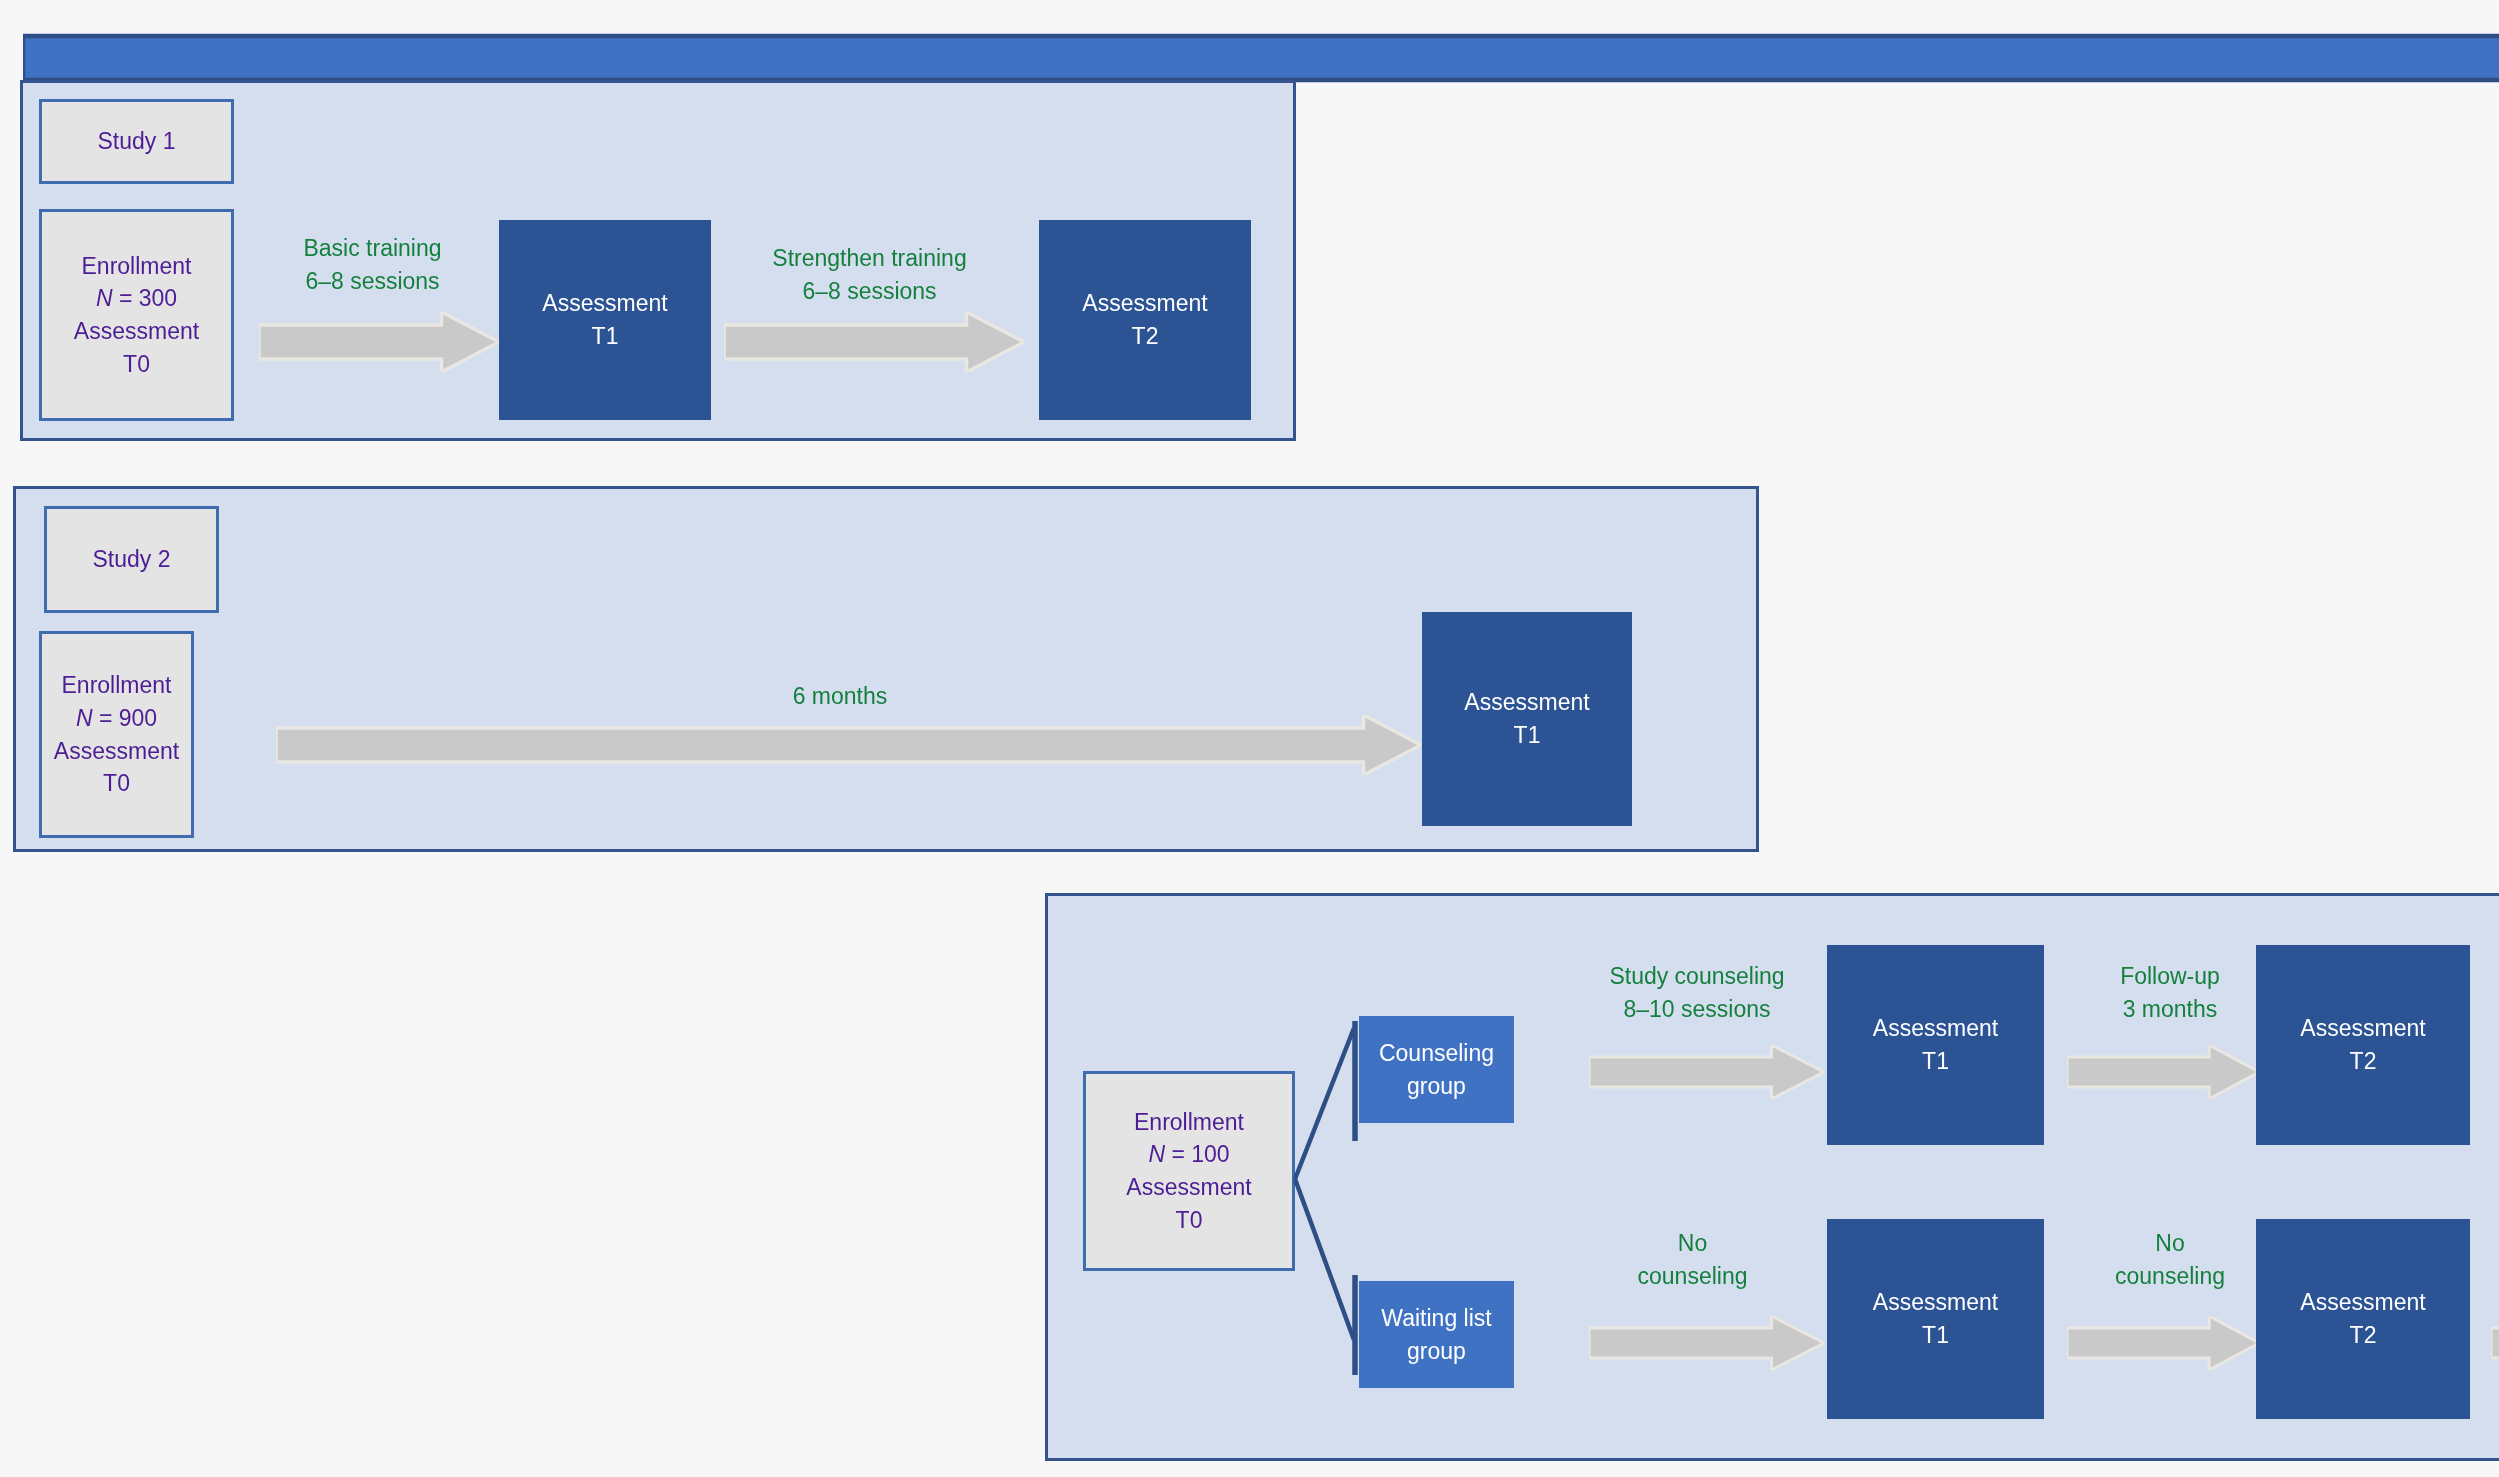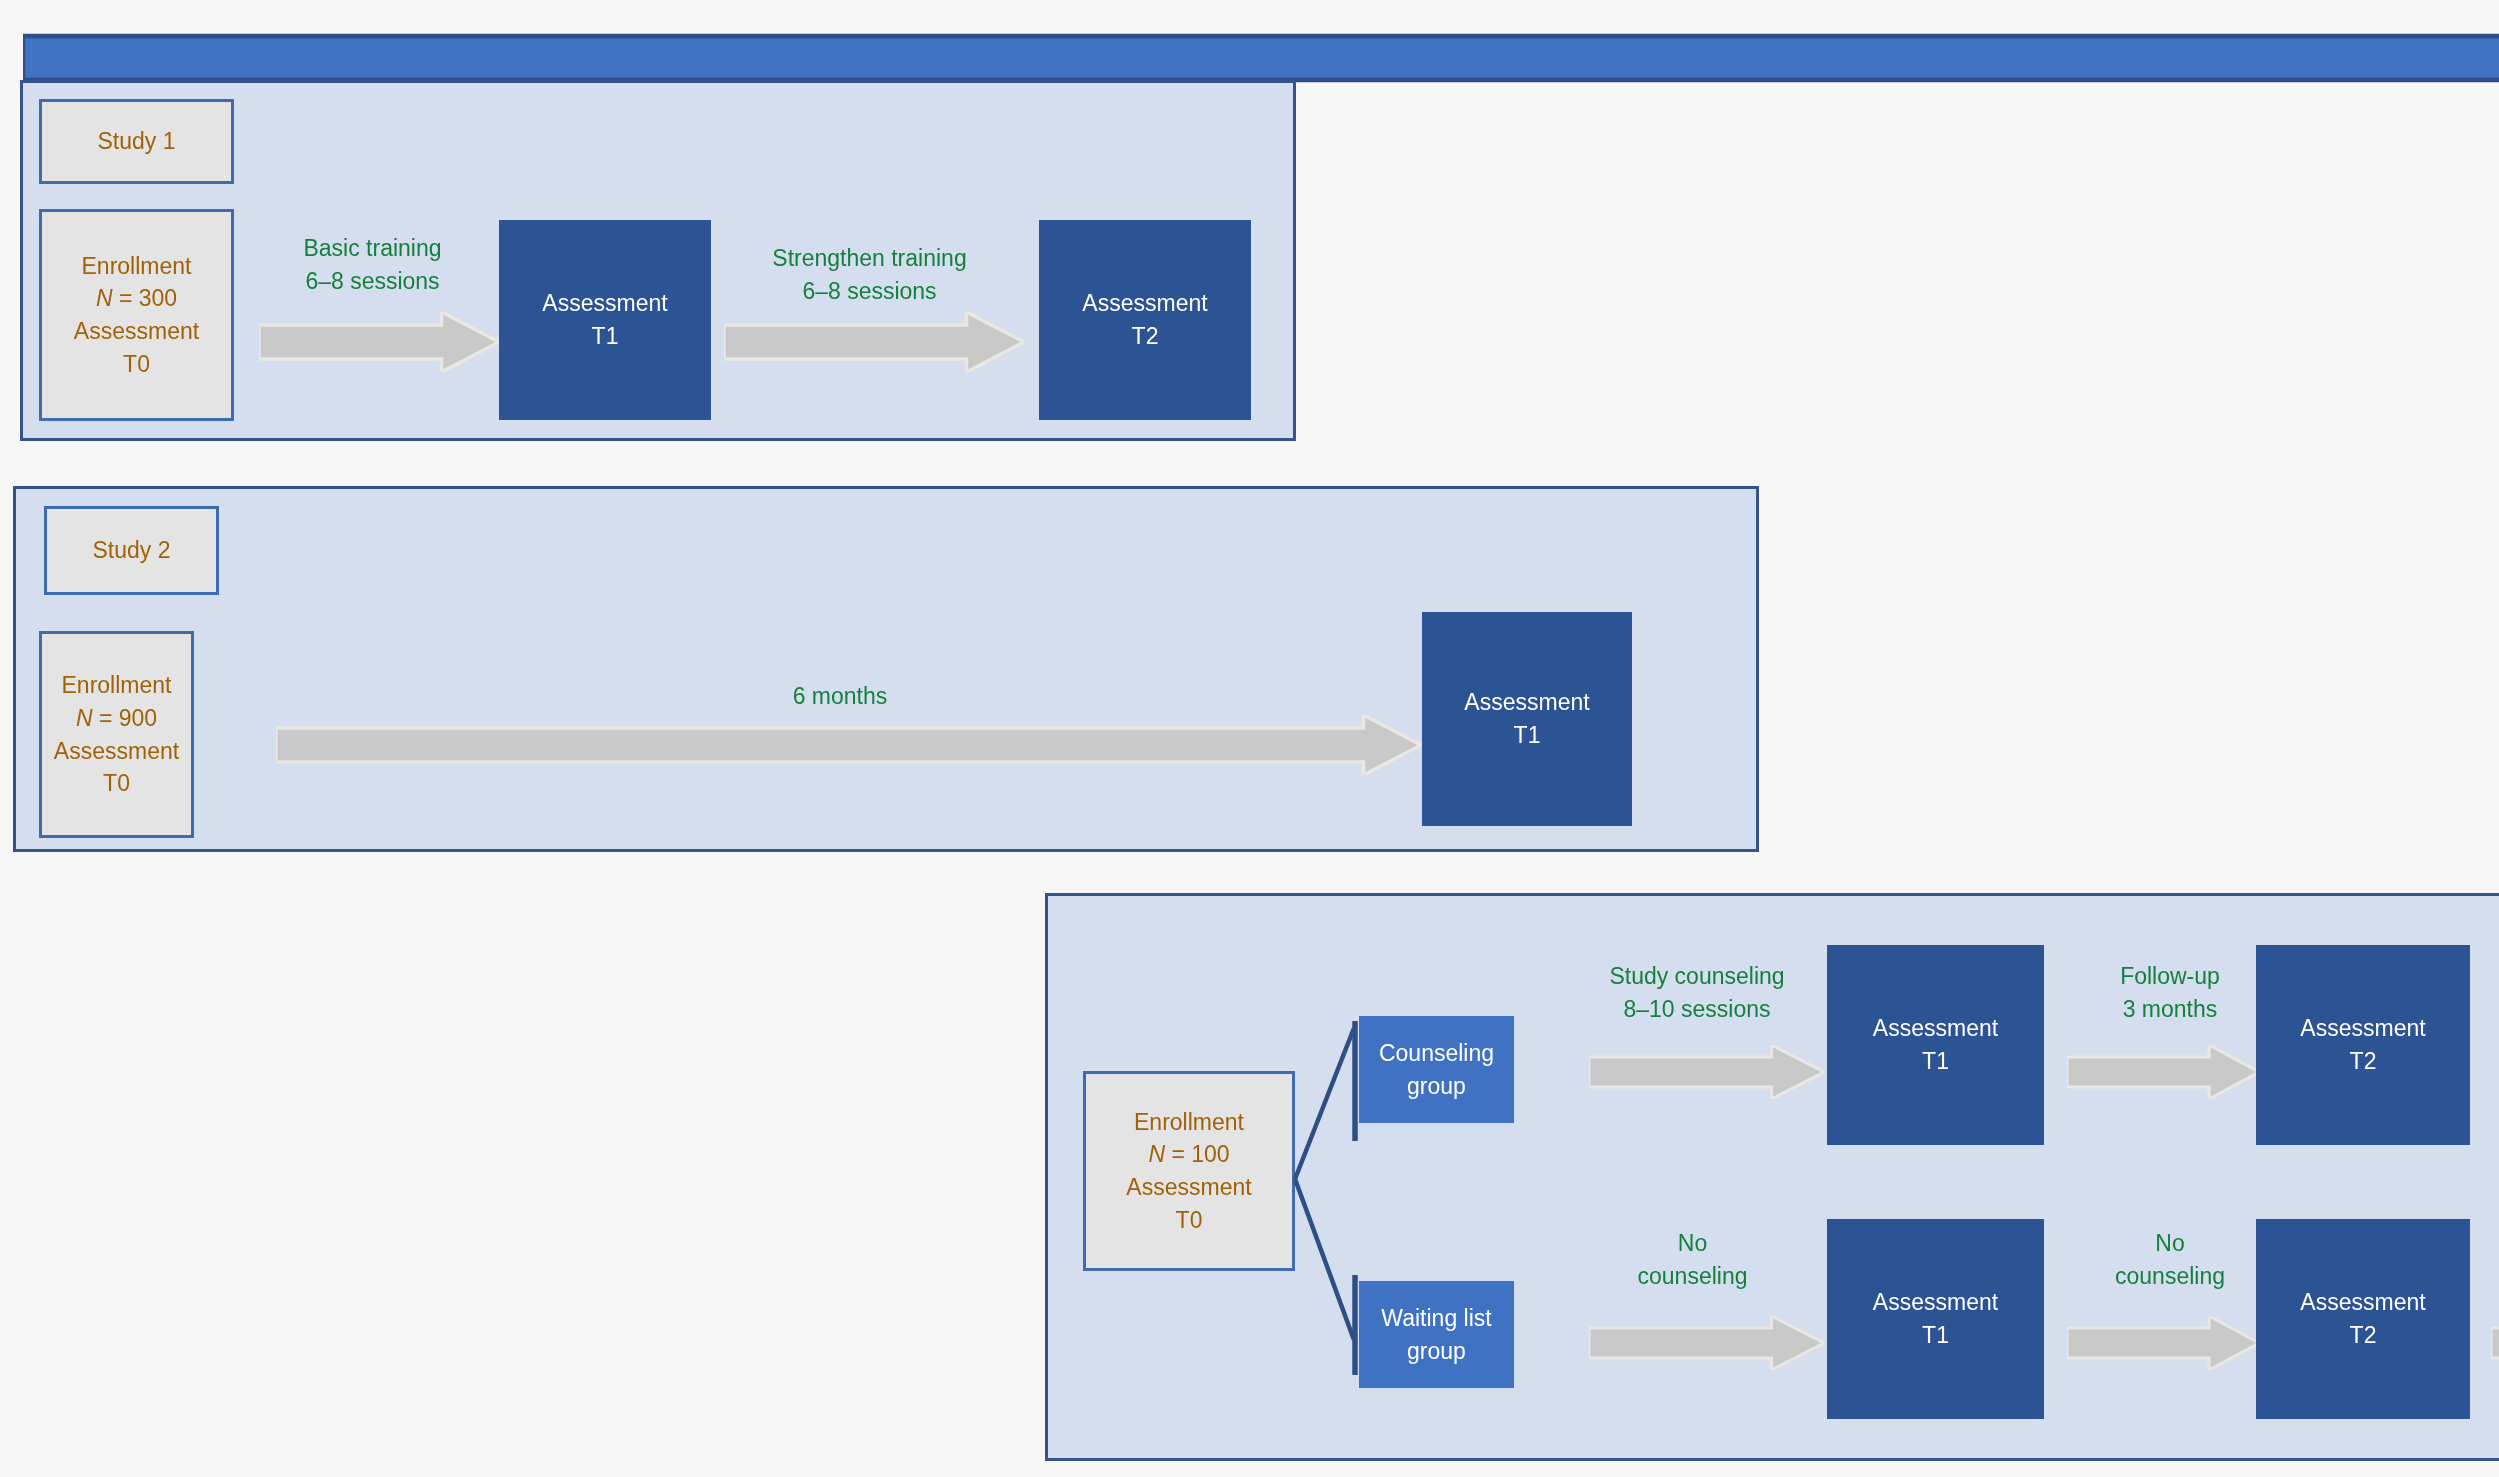--- a/index.html
+++ b/index.html
@@ -41,21 +41,21 @@
 
   
   .node {
     position: absolute;
     box-sizing: border-box;
     display: flex;
     flex-direction: column;
     align-items: center;
     justify-content: center;
     text-align: center;
-    color: #a16207;
+    color: #4c1d95;
   }
   .node .line { display: block; width: 100%; }
 
   
   .box-gray {
     background: #E4E4E4;
     border: 3px solid #3F6BAF;
     font-size: 23px;
     line-height: 1.42;
   }
@@ -145,21 +145,21 @@
     </svg>
   </div>
 
   <div class="node box-darkblue" style="left:1039px; top:220px; width:212px; height:200px;">
     <span class="line">Assessment</span>
     <span class="line">T2</span>
   </div>
 
   <div class="study-panel" id="panel-study-2"></div>
 
-  <div class="node box-gray" style="left:44px; top:506px; width:175px; height:89px;">
+  <div class="node box-gray" style="left:44px; top:506px; width:175px; height:107px;">
     <span class="line">Study 2</span>
   </div>
 
   <div class="node box-gray" style="left:39px; top:631px; width:155px; height:207px;">
     <span class="line">Enrollment</span>
     <span class="line"><span class="italic-n">N</span><span> = 900</span></span>
     <span class="line">Assessment</span>
     <span class="line">T0</span>
   </div>
 

